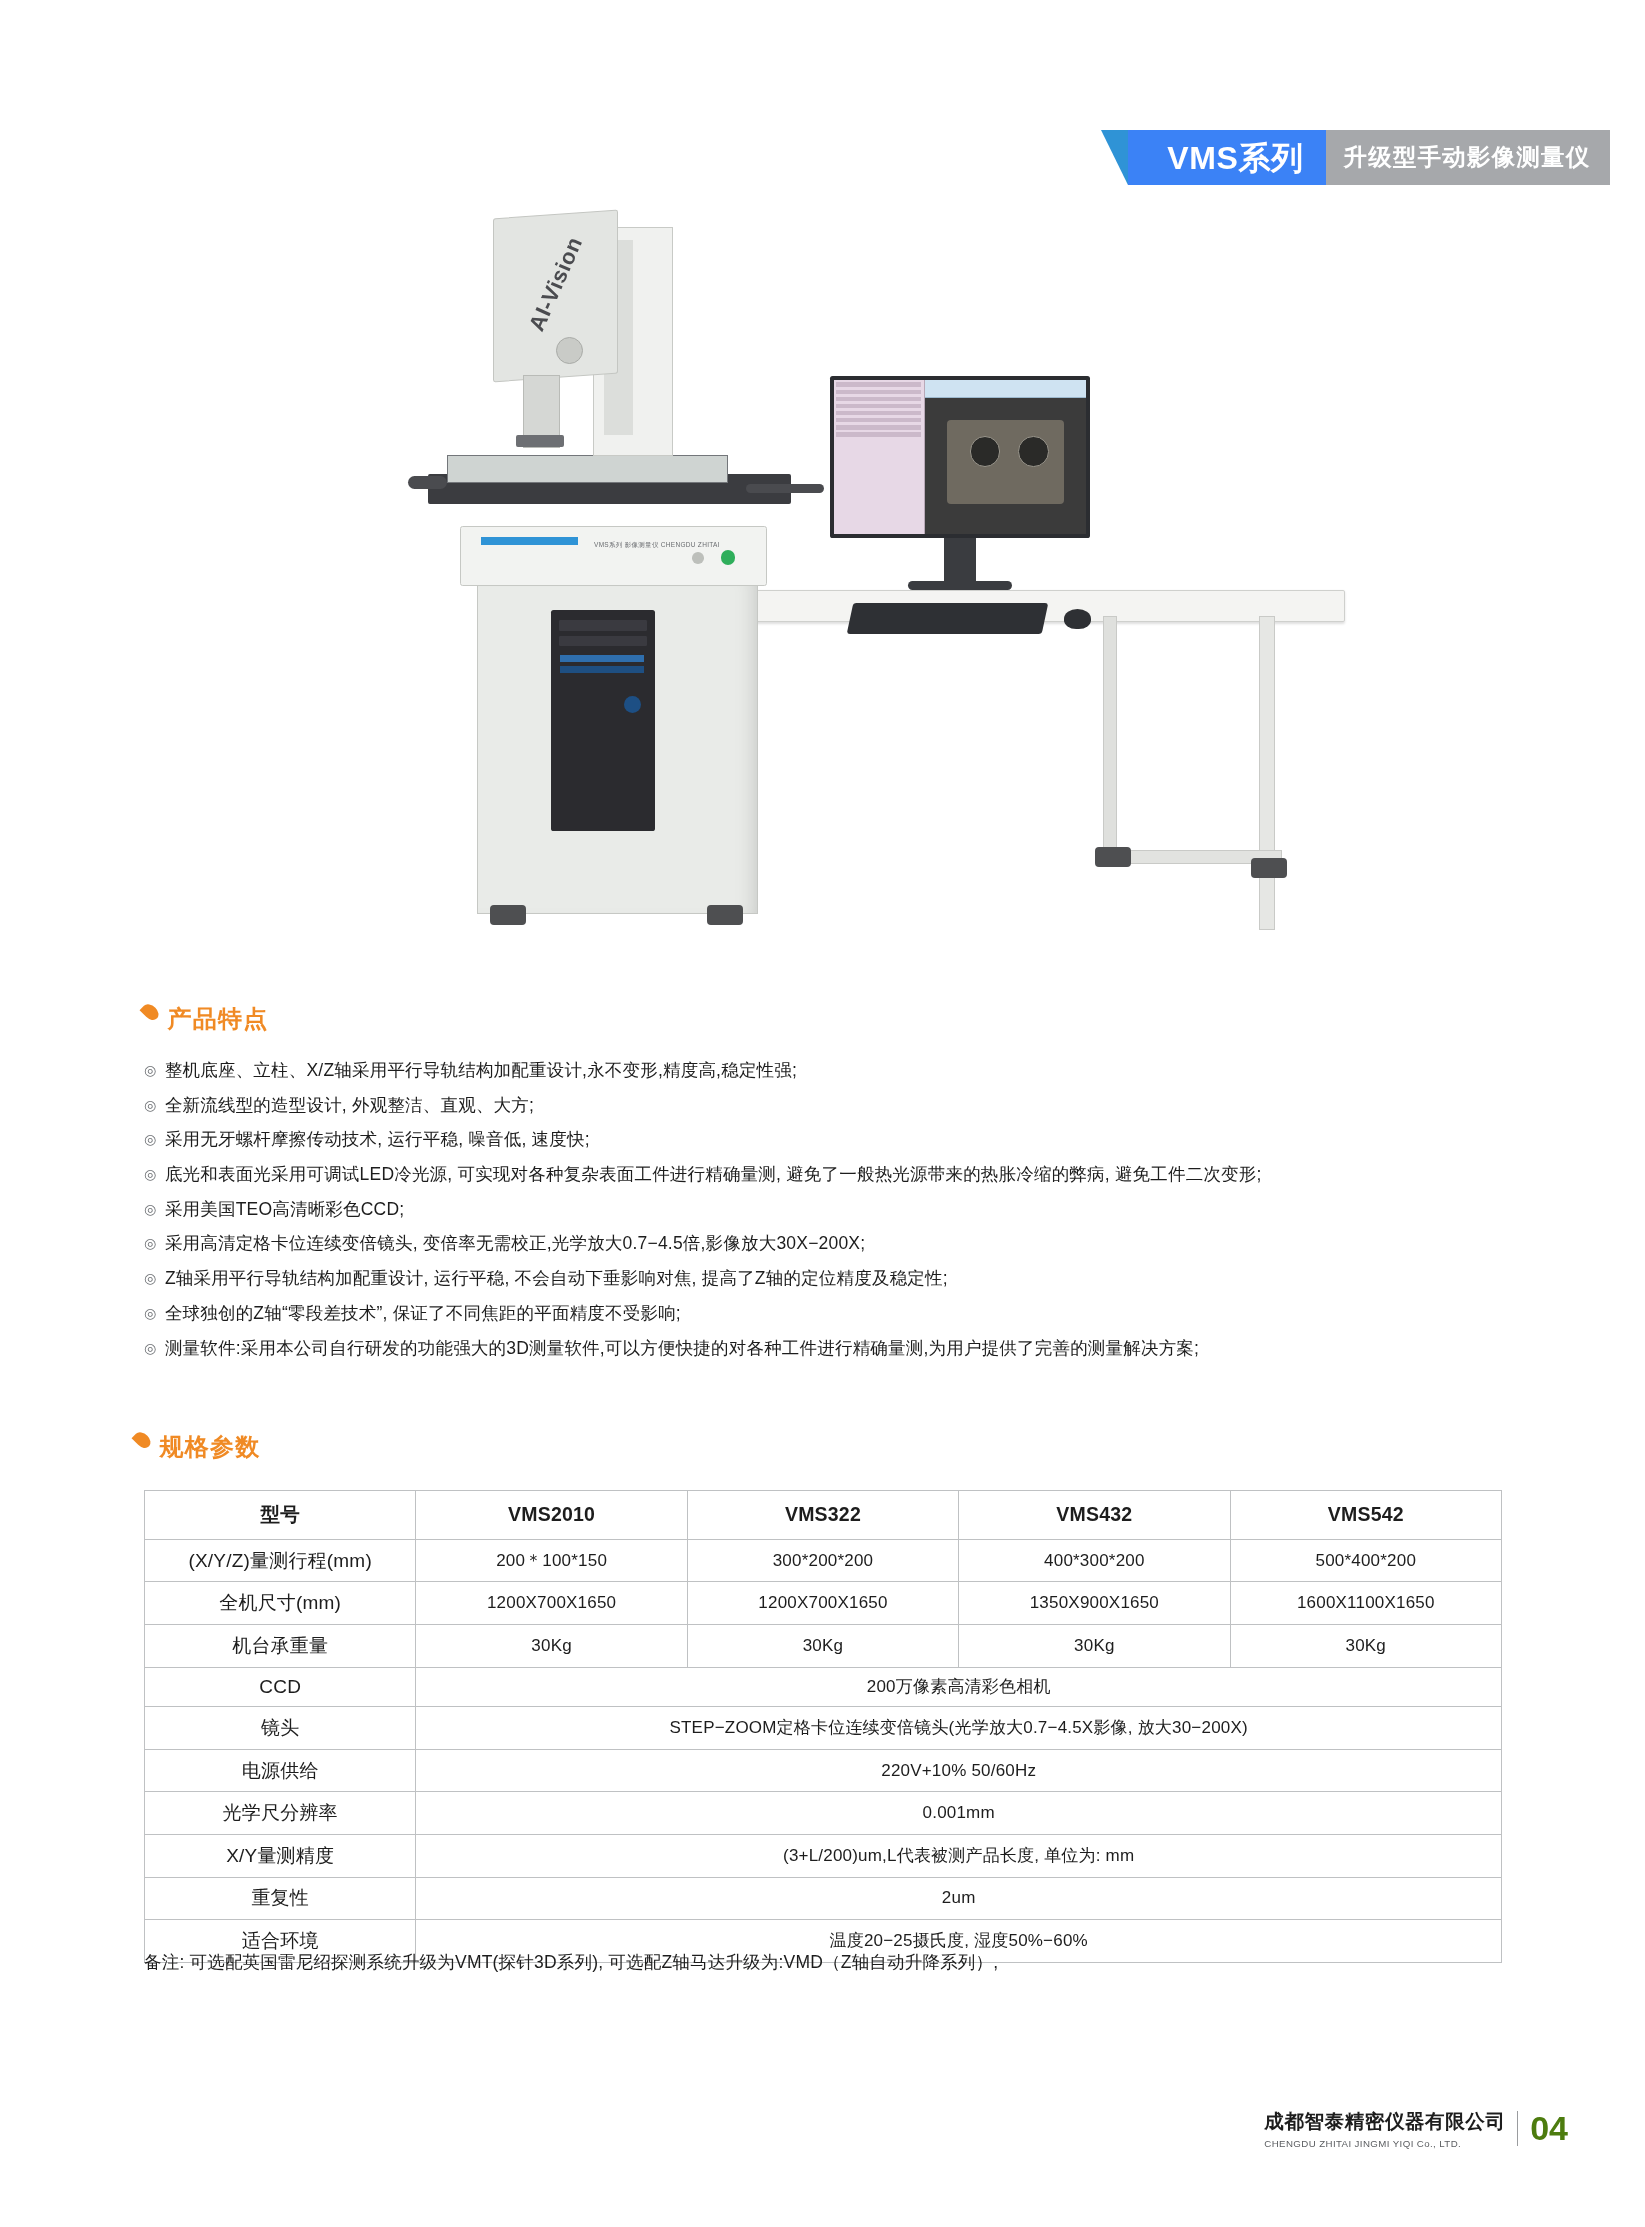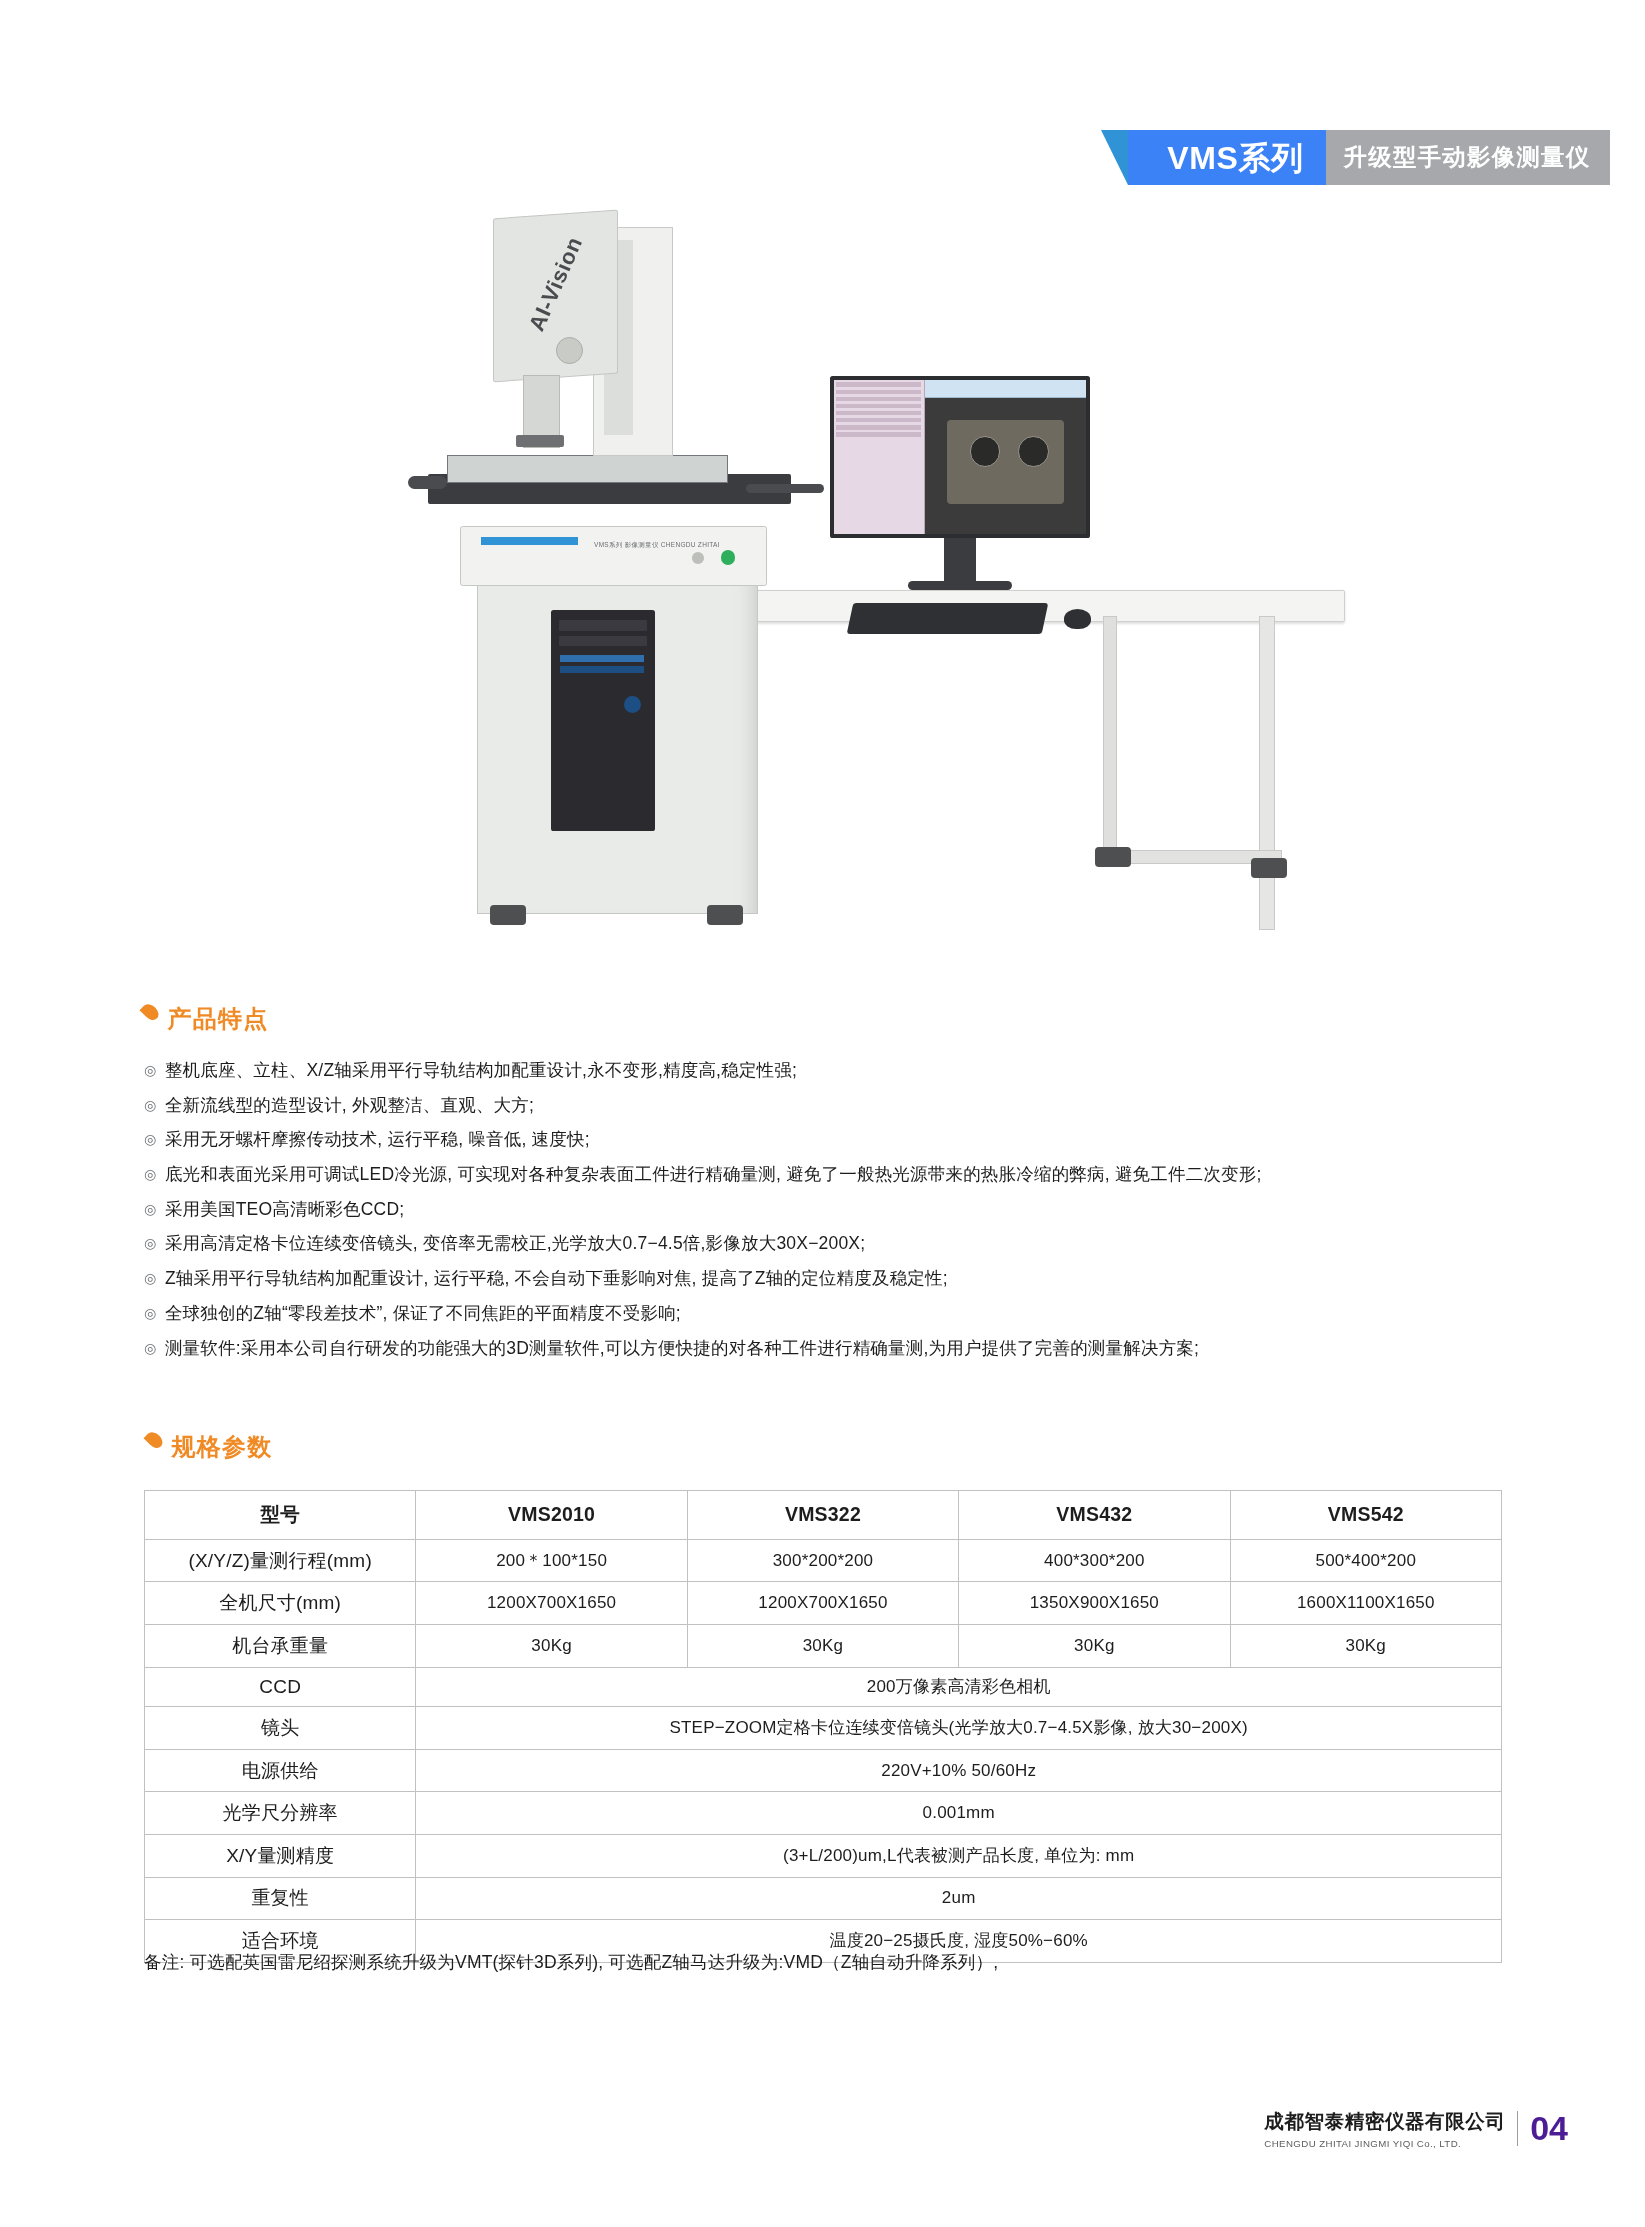--- a/index.html
+++ b/index.html
@@ -463,21 +463,21 @@
   .feature-text {
     font-size: 17.5px;
     line-height: 25px;
     color: #1d1d1d;
     letter-spacing: 0.2px;
   }
 
   
   .spec-section-head {
     position: absolute;
-    left: 148px;
+    left: 136px;
     top: 1431px;
   }
   .spec-table-wrap {
     position: absolute;
     left: 144px;
     top: 1490px;
     width: 1358px;
   }
   table.spec {
     border-collapse: collapse;
@@ -541,21 +541,21 @@
     margin-top: 2.6px;
   }
   .footer-sep {
     width: 1.3px;
     height: 35px;
     background: #9a9c9f;
   }
   .footer-page {
     font-size: 34px;
     font-weight: bold;
-    color: #4c1d95;
+    color: #4d7c0f;
   }
 </style>
 </head>
 <body>
 
 <div class="header">
   <div class="header-blue">
     <span class="header-blue-text">VMS系列</span>
   </div>
   <div class="header-gray">

